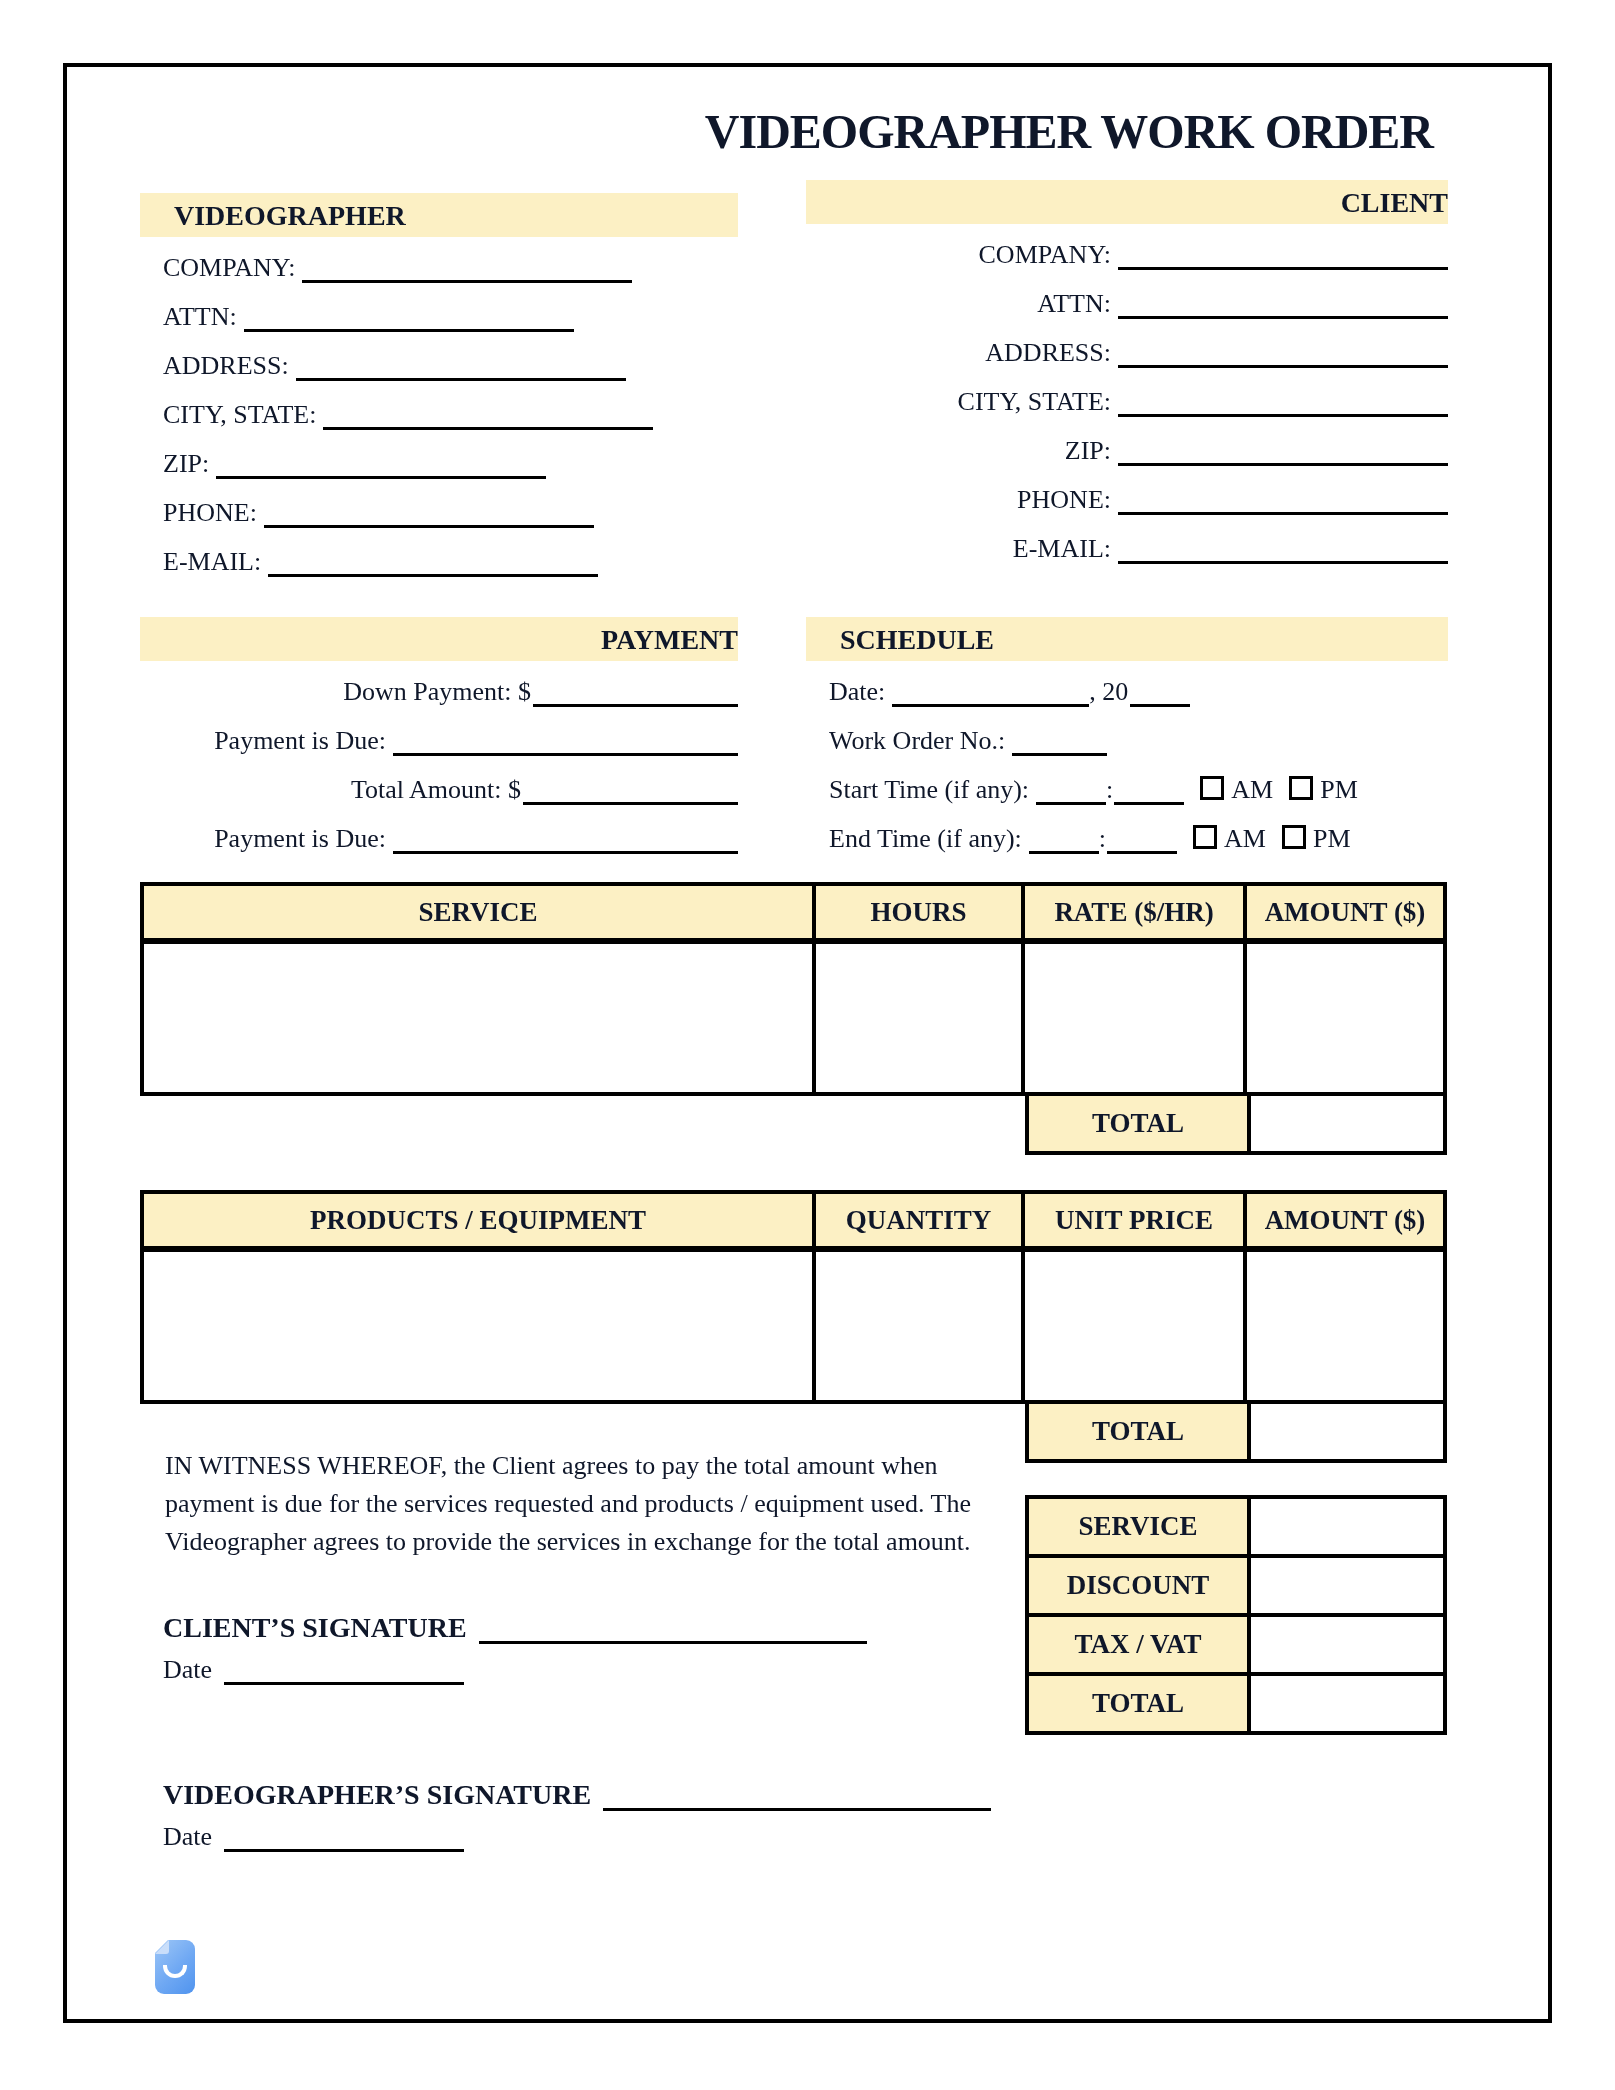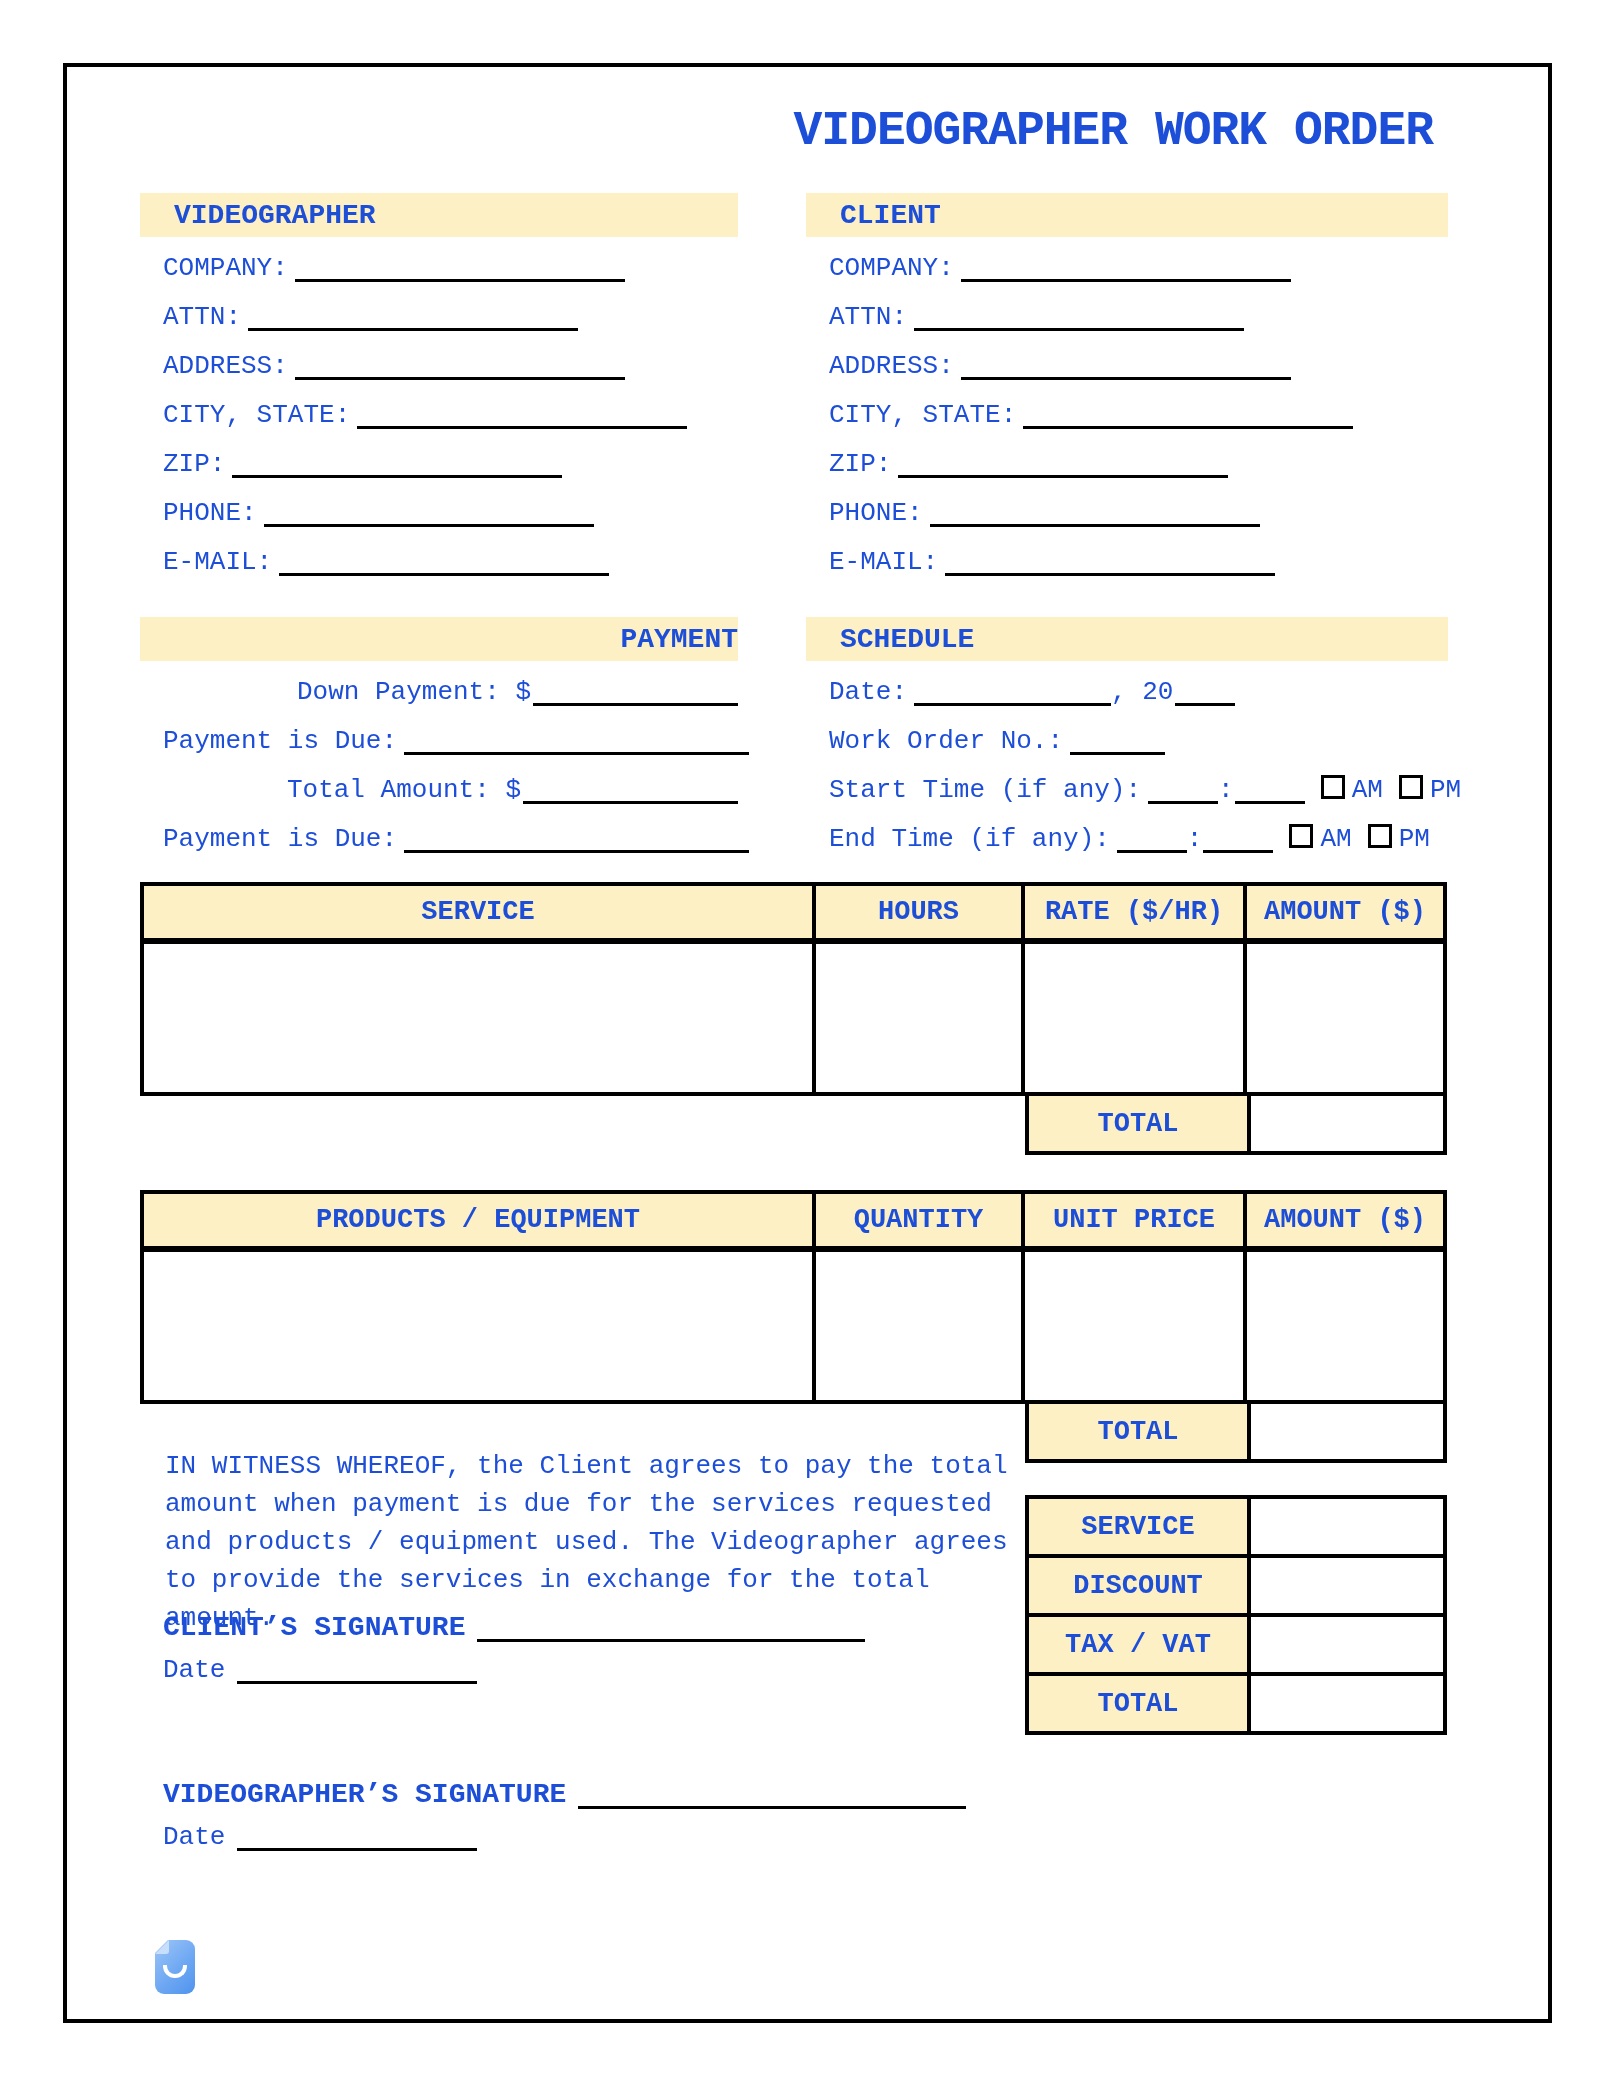--- a/index.html
+++ b/index.html
@@ -1,26 +1,26 @@
 <!DOCTYPE html>
 <html><head>
 <meta charset="utf-8">
 <style>
   html,body{margin:0;padding:0;background:#ffffff;}
   .page{position:relative;width:1615px;height:2090px;background:#fff;
-        font-family:Liberation Mono, monospace;color:#1d4ed8;overflow:hidden;}
+        font-family:Liberation Serif, serif;color:#0f172a;overflow:hidden;}
   .frame{position:absolute;left:63px;top:63px;width:1489px;height:1960px;
          border:4px solid #000;box-sizing:border-box;}
   .doc-title{position:absolute;top:104px;right:182px;font-size:48px;font-weight:bold;
              letter-spacing:-1px;white-space:nowrap;}
 
   
   .section{position:absolute;}
   #sec-videographer{left:140px;top:193px;width:598px;}
-  #sec-client{left:806px;top:193px;width:642px;}
+  #sec-client{left:806px;top:180px;width:642px;text-align:right;}
   #sec-payment{left:140px;top:617px;width:598px;text-align:right;}
   #sec-schedule{left:806px;top:617px;width:642px;}
   .bar{height:44px;background:#FCF0C4;font-size:28px;font-weight:bold;line-height:45px;
        padding-left:34px;box-sizing:border-box;}
   .fields{margin-top:16px;padding-left:23px;}
   .frow{margin:0;font-size:26px;line-height:30px;height:49px;white-space:nowrap;}
   .line{display:inline-block;border-bottom:3px solid #000;height:2px;
         transform:translateY(7px);margin-left:7px;}
   .w330{width:330px;} .w205{width:205px;} .w345{width:345px;} .w215{width:215px;}
   .w197{width:197px;} .w60{width:60px;} .w95{width:95px;} .w70{width:70px;}

